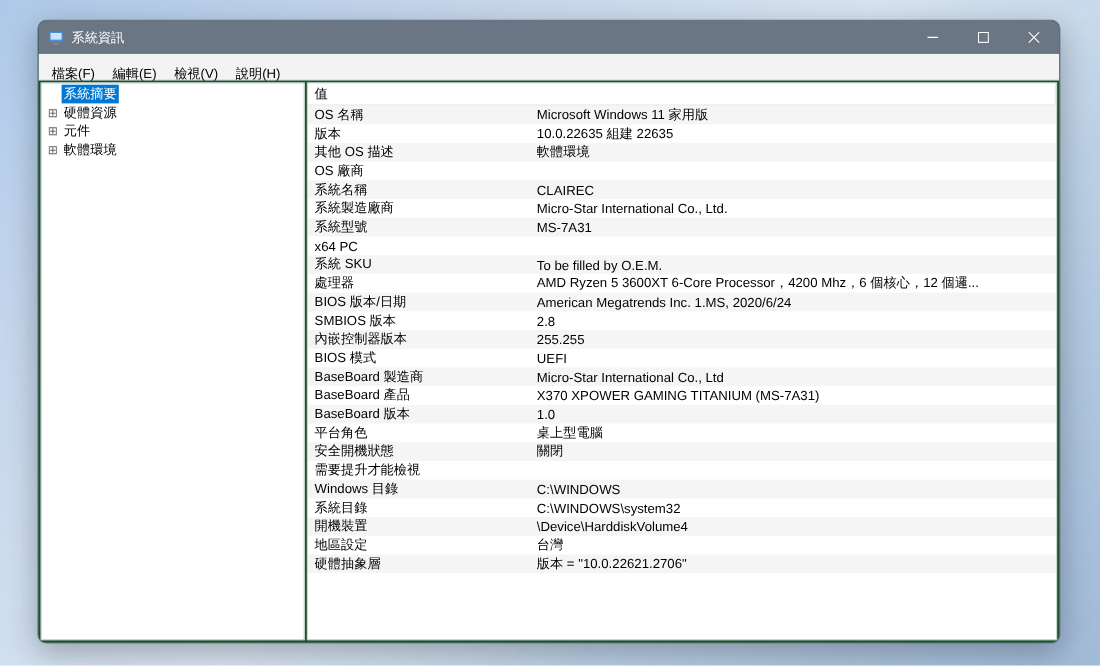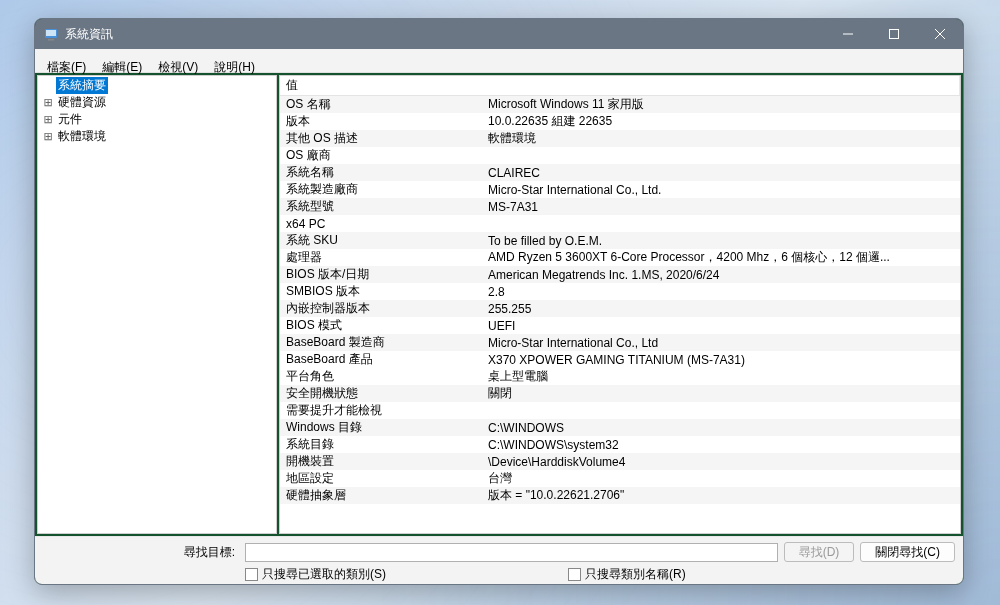--- a/index.html
+++ b/index.html
@@ -307,20 +307,24 @@
             <div class="cell col-value">UEFI</div>
           </div>
           <div class="list-row alt">
             <div class="cell col-item">BaseBoard 製造商</div>
             <div class="cell col-value">Micro-Star International Co., Ltd</div>
           </div>
           <div class="list-row">
             <div class="cell col-item">BaseBoard 產品</div>
             <div class="cell col-value">X370 XPOWER GAMING TITANIUM (MS-7A31)</div>
           </div>
+          <div class="list-row alt">
+            <div class="cell col-item">BaseBoard 版本</div>
+            <div class="cell col-value">1.0</div>
+          </div>
           <div class="list-row">
             <div class="cell col-item">平台角色</div>
             <div class="cell col-value">桌上型電腦</div>
           </div>
           <div class="list-row alt">
             <div class="cell col-item">安全開機狀態</div>
             <div class="cell col-value">關閉</div>
           </div>
           <div class="list-row">
             <div class="cell col-value">需要提升才能檢視</div>
@@ -342,34 +346,14 @@
             <div class="cell col-value">台灣</div>
           </div>
           <div class="list-row alt">
             <div class="cell col-item">硬體抽象層</div>
             <div class="cell col-value">版本 = "10.0.22621.2706"</div>
           </div>
         </div>
     </div>
   </div>
 
-  <div class="searchbar">
-    <div class="search-row1">
-      <div class="search-label">尋找目標:</div>
-      <div class="search-input"></div>
-      <div class="search-btn disabled">尋找(D)</div>
-      <div class="search-btn">關閉尋找(C)</div>
-    </div>
-    <div class="search-row2">
-      <div class="pad"></div>
-      <div class="check-wrap">
-        <div class="chk"></div>
-        <span>只搜尋已選取的類別(S)</span>
-      </div>
-      <div class="gap2"></div>
-      <div class="check-wrap">
-        <div class="chk"></div>
-        <span>只搜尋類別名稱(R)</span>
-      </div>
-    </div>
-  </div>
 
 </div>
 
 </body></html>

